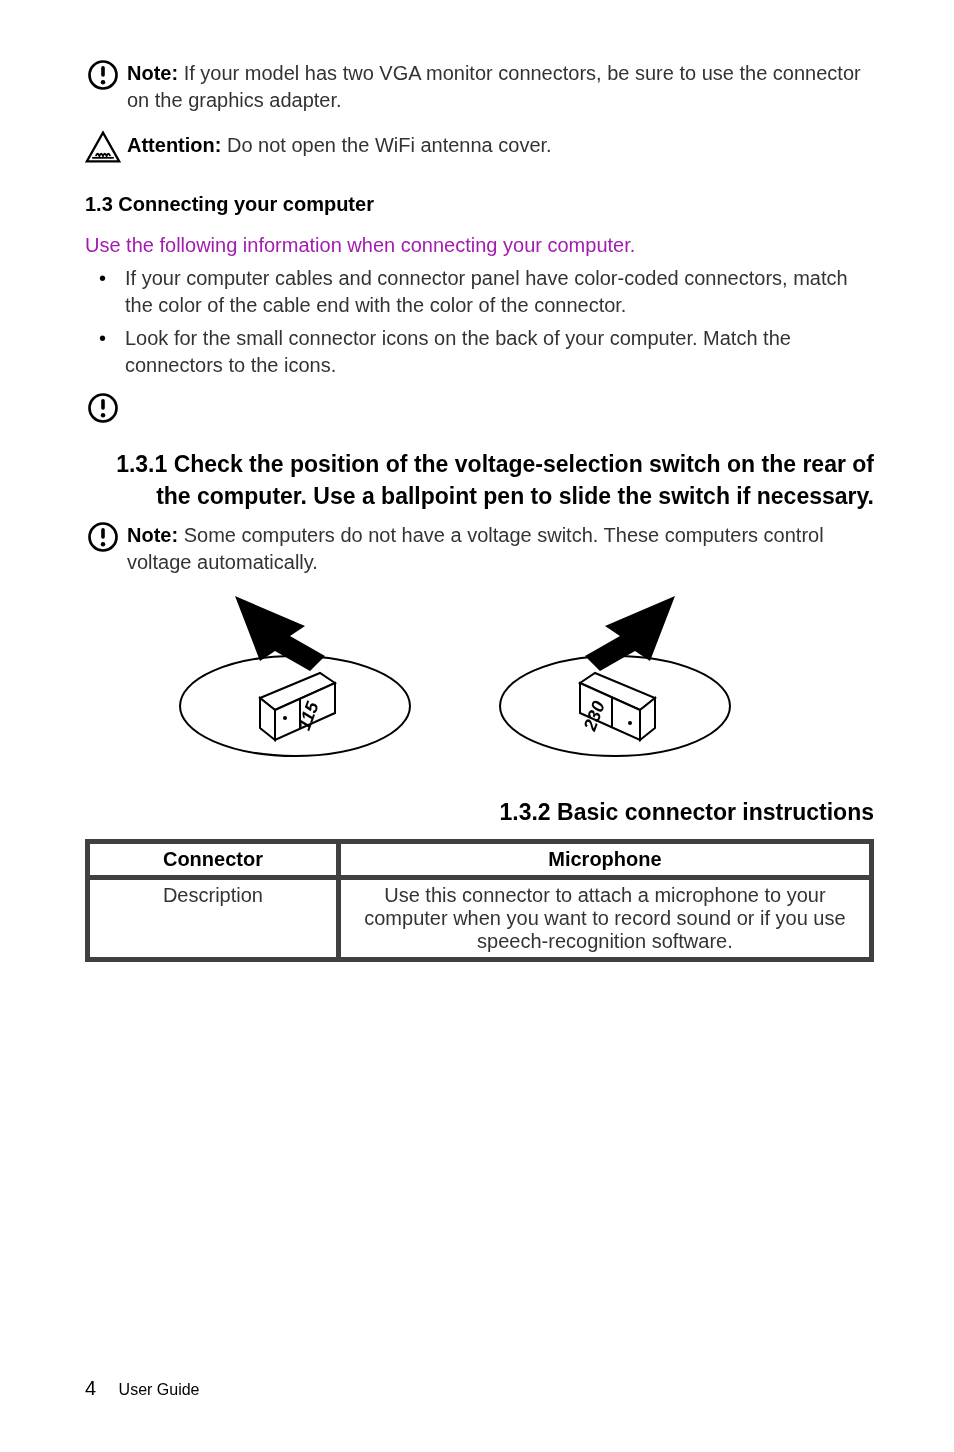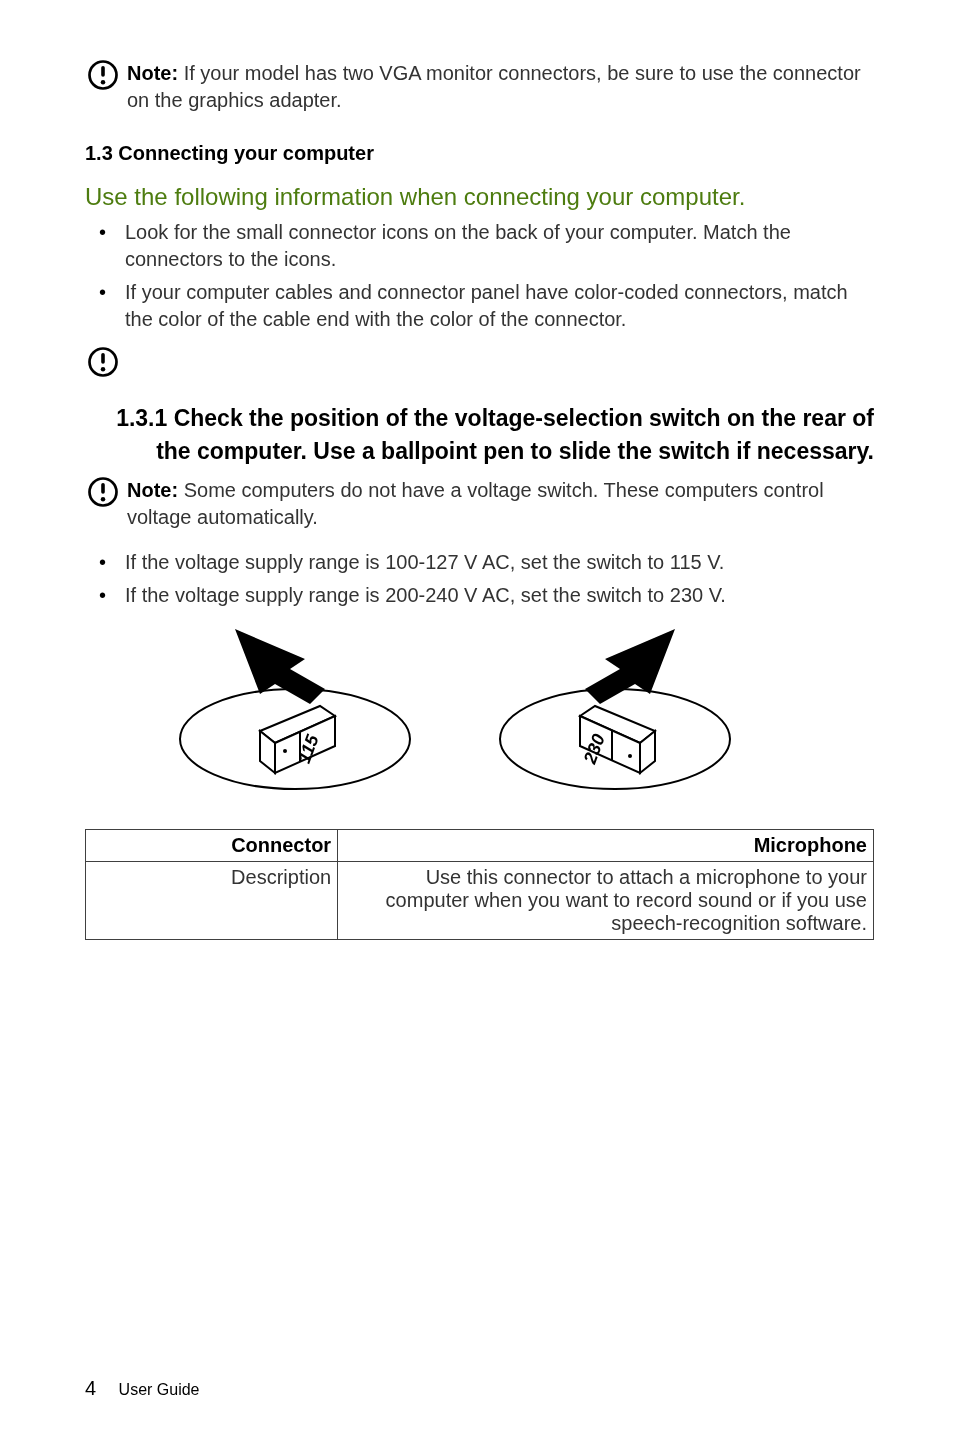--- a/index.html
+++ b/index.html
@@ -38,23 +38,23 @@
     font-weight: bold;
     color: #000;
   }
   h1.section-heading {
     font-size: 20px;
     font-weight: bold;
     margin: 28px 0 16px 0;
     color: #000;
   }
   .body-text {
-    font-size: 24px;
+    font-size: 20px;
     line-height: 1.35;
-    color: #4d7c0f;
+    color: #a21caf;
     margin: 0 0 6px 0;
   }
   ul.bullet-list {
     list-style: none;
     padding: 0;
     margin: 4px 0 14px 0;
   }
   ul.bullet-list li {
     position: relative;
     padding-left: 40px;
@@ -90,23 +90,23 @@
   .figure-row svg {
     display: block;
   }
   table.connector-table {
     border-collapse: collapse;
     width: 100%;
     font-size: 20px;
     color: #333;
   }
   table.connector-table th, table.connector-table td {
-    border: 1px solid #404040;
+    border: 5px solid #404040;
     padding: 4px 6px;
-    text-align: right;
+    text-align: center;
     vertical-align: top;
   }
   table.connector-table th {
     font-weight: bold;
     color: #000;
   }
   .footer {
     position: absolute;
     bottom: 52px;
     left: 85px;
@@ -130,28 +130,41 @@
         <rect x="18" y="10" width="4" height="12" rx="2" fill="#000"></rect>
         <circle cx="20" cy="28" r="2.5" fill="#000"></circle>
       </svg>
     </span>
     <div class="callout-text">
       <span class="callout-bold">Note:</span>
       <span>If your model has two VGA monitor connectors, be sure to use the connector on the graphics adapter.</span>
     </div>
   </div>
 
+  <div class="callout">
+    <span class="callout-icon">
+      <svg viewBox="0 0 40 40" width="36" height="36">
+        <polygon points="20,4 38,36 2,36" fill="none" stroke="#000" stroke-width="2.5"></polygon>
+        <path d="M12 30 Q14 25 16 30 Q18 25 20 30 Q22 25 24 30 Q26 25 28 30" fill="none" stroke="#000" stroke-width="2"></path>
+        <line x1="8" y1="32" x2="32" y2="32" stroke="#000" stroke-width="2"></line>
+      </svg>
+    </span>
+    <div class="callout-text">
+      <span class="callout-bold">Attention:</span>
+      <span>Do not open the WiFi antenna cover.</span>
+    </div>
+  </div>
 
   <h1 class="section-heading">1.3  Connecting your computer</h1>
 
   <p class="body-text">Use the following information when connecting your computer.</p>
 
   <ul class="bullet-list">
+    <li>If your computer cables and connector panel have color-coded connectors, match the color of the cable end with the color of the connector.</li>
     <li>Look for the small connector icons on the back of your computer. Match the connectors to the icons.</li>
-    <li>If your computer cables and connector panel have color-coded connectors, match the color of the cable end with the color of the connector.</li>
   </ul>
 
   <div class="callout">
     <span class="callout-icon">
       <svg viewBox="0 0 40 40" width="36" height="36">
         <circle cx="20" cy="20" r="15" fill="none" stroke="#000" stroke-width="3"></circle>
         <rect x="18" y="10" width="4" height="12" rx="2" fill="#000"></rect>
         <circle cx="20" cy="28" r="2.5" fill="#000"></circle>
       </svg>
     </span>
@@ -166,24 +179,20 @@
         <rect x="18" y="10" width="4" height="12" rx="2" fill="#000"></rect>
         <circle cx="20" cy="28" r="2.5" fill="#000"></circle>
       </svg>
     </span>
     <div class="callout-text">
       <span class="callout-bold">Note:</span>
       <span>Some computers do not have a voltage switch. These computers control voltage automatically.</span>
     </div>
   </div>
 
-  <ul class="bullet-list">
-    <li>If the voltage supply range is 100-127 V AC, set the switch to 115 V.</li>
-    <li>If the voltage supply range is 200-240 V AC, set the switch to 230 V.</li>
-  </ul>
 
   <div class="figure-row">
 
     <svg width="260" height="170" viewBox="0 0 260 170">
 
       <polygon points="70,0 140,30 125,40 160,60 145,75 110,55 95,65" fill="#000"></polygon>
 
       <ellipse cx="130" cy="110" rx="115" ry="50" fill="none" stroke="#000" stroke-width="2"></ellipse>
 
       <g transform="translate(95,72)">
@@ -204,20 +213,21 @@
         <polygon points="0,15 60,42 75,30 15,5" fill="#fff" stroke="#000" stroke-width="2"></polygon>
         <polygon points="60,42 75,30 75,60 60,72" fill="#fff" stroke="#000" stroke-width="2"></polygon>
         <polygon points="0,15 60,42 60,72 0,45" fill="#fff" stroke="#000" stroke-width="2"></polygon>
         <line x1="32" y1="30" x2="32" y2="60" stroke="#000" stroke-width="2"></line>
         <circle cx="50" cy="55" r="2" fill="#000"></circle>
         <text x="20" y="50" transform="rotate(-70 20 50)" font-size="18" font-style="italic" font-weight="bold" fill="#000" text-anchor="middle">230</text>
       </g>
     </svg>
   </div>
 
+  <h2 class="subsection-heading" style="padding-left:0;text-indent:0;">1.3.2 Basic connector instructions</h2>
 
   <table class="connector-table">
     <thead>
       <tr>
         <th style="width:32%;">Connector</th>
         <th>Microphone</th>
       </tr>
     </thead>
     <tbody>
       <tr>

